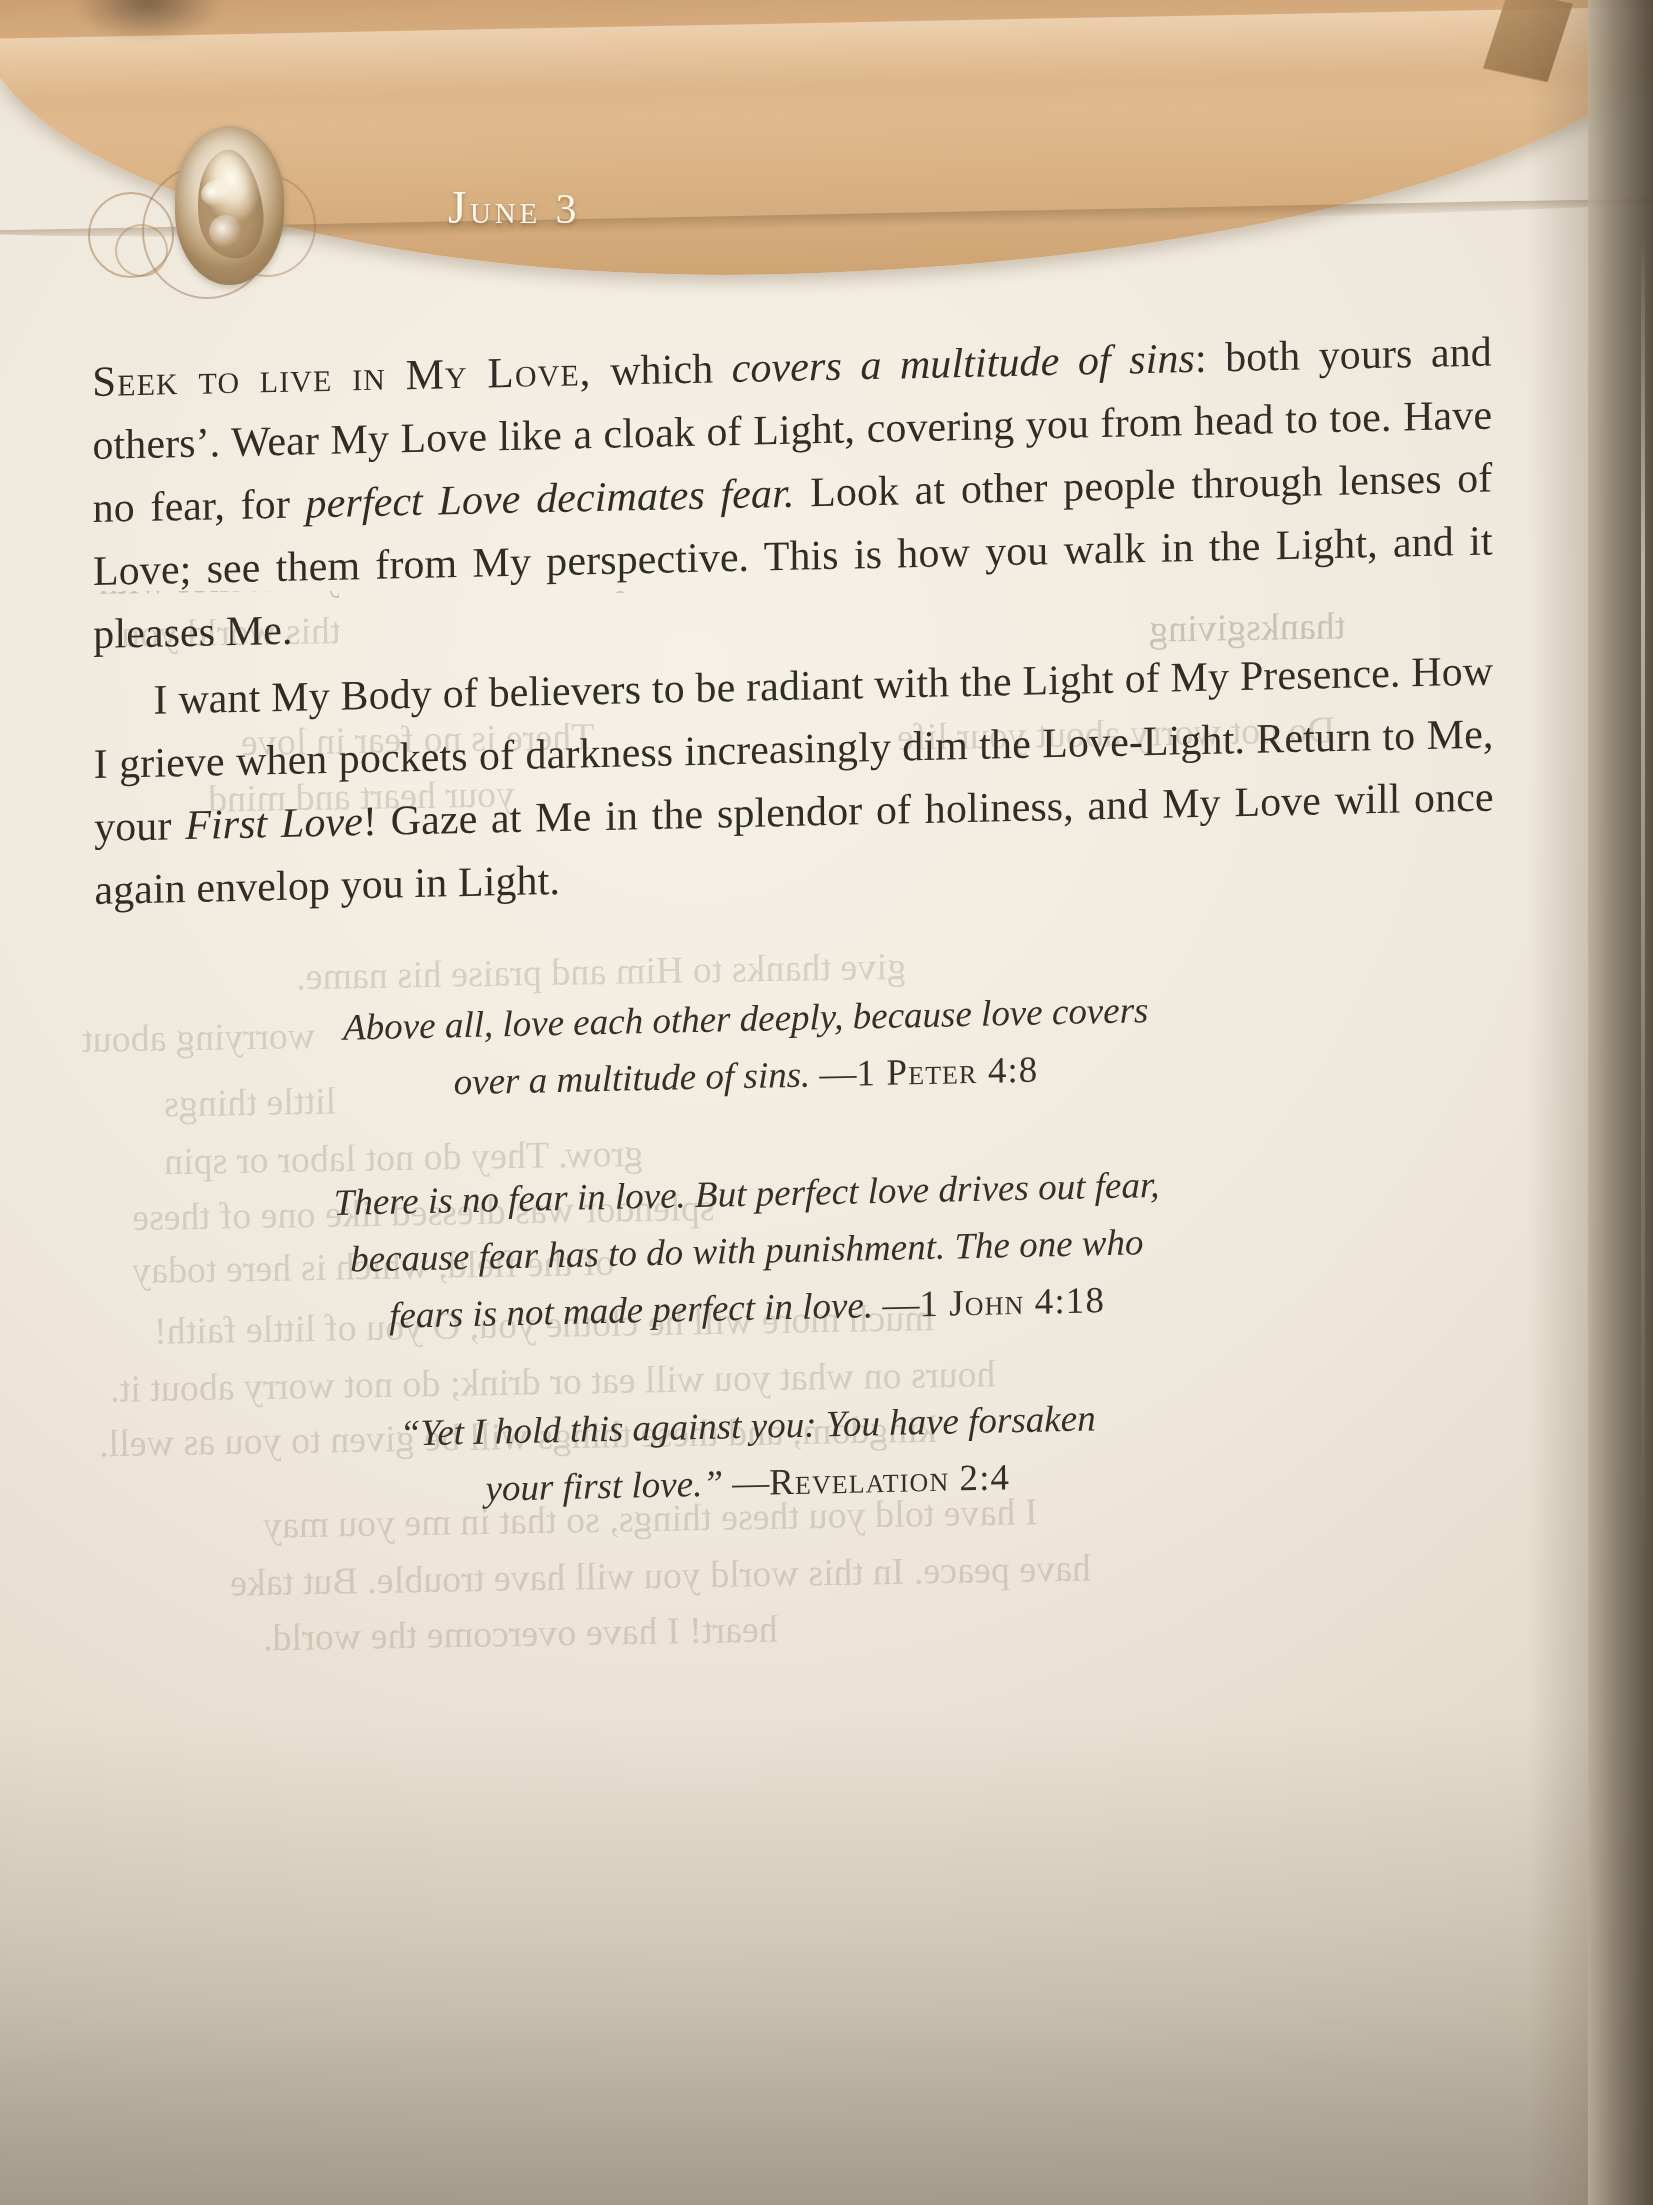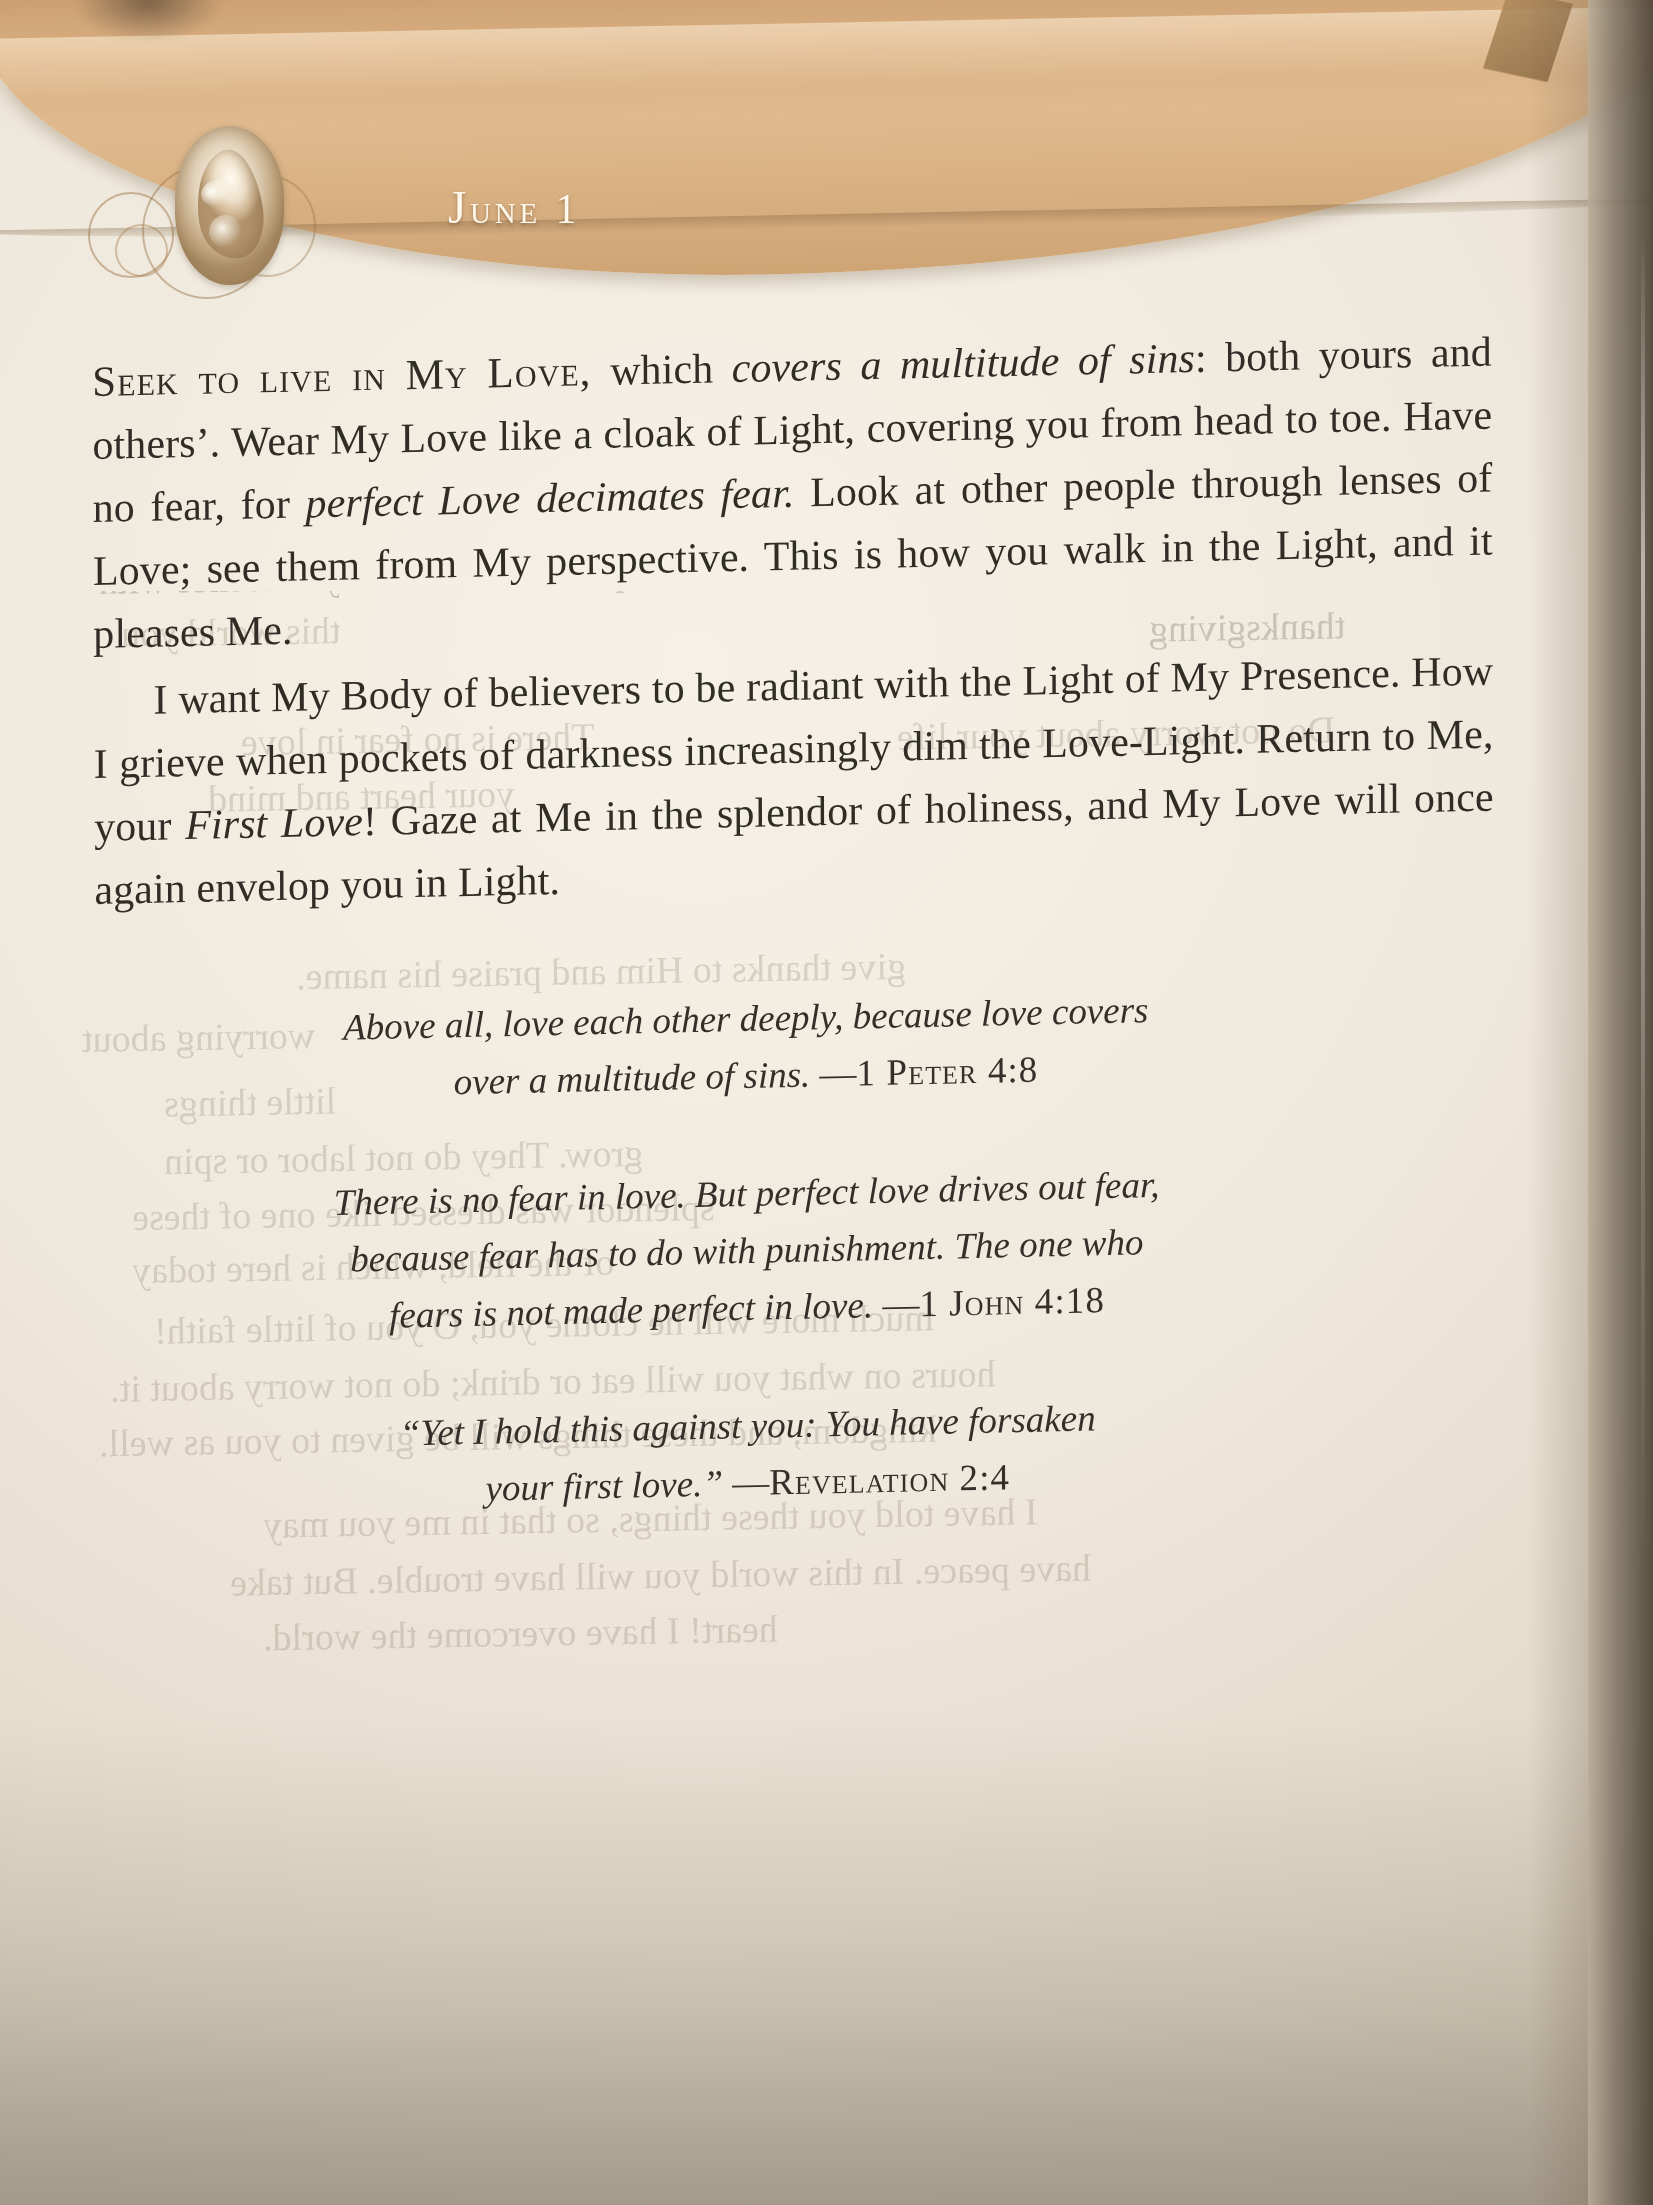--- a/index.html
+++ b/index.html
@@ -316,21 +316,21 @@
     <div id="cameo">
       <div id="cameo-face">
         <div class="profile"></div>
         <div class="nose"></div>
         <div class="chin"></div>
       </div>
     </div>
   </div>
 
   <div id="date-heading">
-    <span class="big">J</span><span>une 1</span>
+    <span class="big">J</span><span>une 3</span>
   </div>
 
   <div id="ghost-block">
 
     <div class="ghost" style="left:33px; top:-49px;">Seek My Face with a teachable spirit. Come into My Presence with</div>
     <div class="ghost" style="left:1083px; top:5.5px;">thanksgiving</div>
     <div class="ghost faint" style="left:55px; top:11px;">this world you</div>
     <div class="ghost faint" style="left:175px; top:118px;">There is no fear in love</div>
     <div class="ghost faint" style="left:142px; top:175px;">your heart and mind</div>
     <div class="ghost faint" style="left:831px; top:112px;">Do not worry about your life</div>

